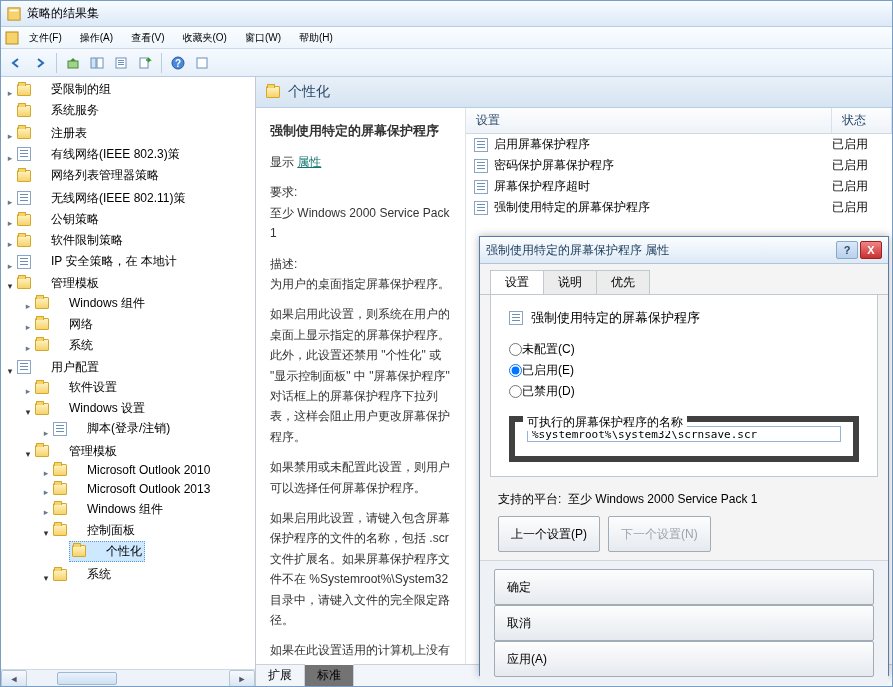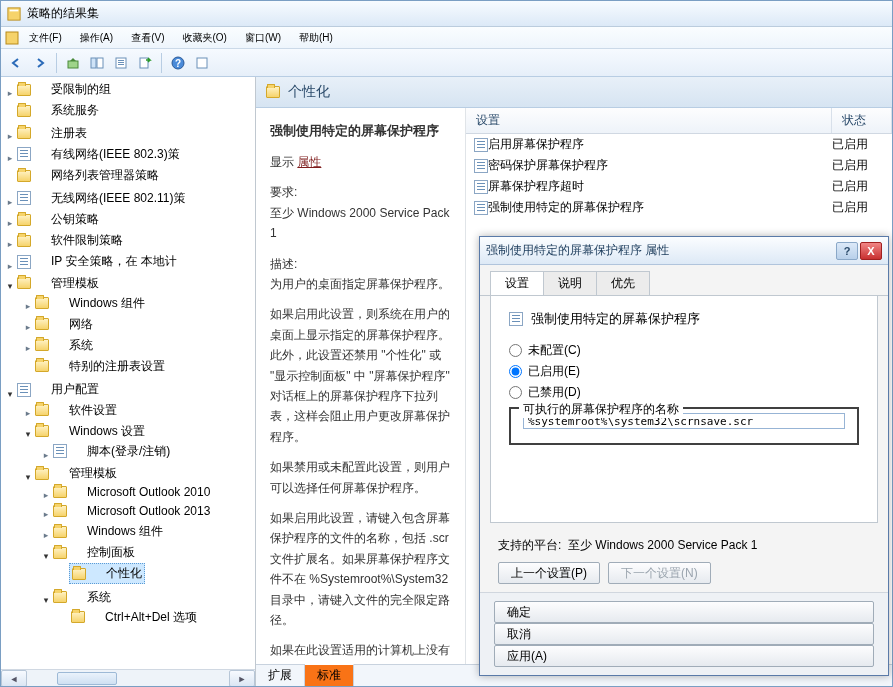--- a/index.html
+++ b/index.html
@@ -29,53 +29,53 @@
 .picon::after { content: ""; position: absolute; inset: 2px; background: repeating-linear-gradient(#6a90b8 0 1px, transparent 1px 3px); }
 .hscroll { position: absolute; left: 0; right: 0; bottom: 0; height: 17px; background: #eef3f9; border-top: 1px solid #d0d8e2; display: flex; }
 .hscroll .btn { width: 17px; height: 17px; background: linear-gradient(#f7faff,#dbe6f3); border: 1px solid #b7c6d7; display:flex; align-items:center; justify-content:center; font-size:9px; color:#556; }
 .hscroll .track { flex:1; position:relative; }
 .hscroll .thumb { position:absolute; left:30px; top:2px; width:60px; height:13px; background:linear-gradient(#eaf2fb,#cfe0f2); border:1px solid #9db9d6; border-radius:2px; }
 .main { flex: 1; display: flex; flex-direction: column; min-width: 0; }
 .mhead { background: linear-gradient(#e8f0f8, #d6e4f2); border-bottom: 1px solid #b8cde3; padding: 6px 10px; display: flex; align-items: center; gap: 8px; font-size: 14px; color: #2a4a6a; }
 .mbody { flex: 1; display: flex; min-height: 0; }
 .desc { width: 210px; padding: 12px 14px; font-size: 12px; color: #333; border-right: 1px solid #e0e4e8; overflow: hidden; line-height: 1.7; }
 .desc .stitle { font-weight: bold; margin-bottom: 10px; font-size: 13px; }
-.desc .lbl { color: #7f1d1d; text-decoration: underline; cursor: pointer; }
+.desc .lbl { color: #0f766e; text-decoration: underline; cursor: pointer; }
 .desc p { margin-bottom: 10px; }
 .list { flex: 1; display: flex; flex-direction: column; min-width: 0; }
 .lhead { display: flex; background: linear-gradient(#fdfdfe,#eef3f9); border-bottom: 1px solid #d0d8e2; font-size: 12px; color: #2a4a6a; }
 .lhead .col { padding: 4px 10px; border-right: 1px solid #d8e0ea; }
 .lhead .c1 { flex: 1; }
 .lhead .c2 { width: 60px; }
-.lrow { display: flex; align-items: center; padding: 2px 8px; font-size: 12px; }
+.lrow { display: flex; align-items: center; padding: 2px 8px; font-size: 12px; gap: 6px; }
 .lrow .txt { flex: 1; }
 .lrow .st { width: 52px; }
 .tabsbar { display: flex; border-top: 1px solid #c8d2de; background: #f2f6fb; font-size: 12px; }
 .tabsbar .tab { padding: 2px 12px; border-right: 1px solid #c8d2de; background: #f2f6fb; }
-.tabsbar .tab.active { background: #f97316; border-top: 1px solid #fff; margin-top: -1px; }
+.tabsbar .tab.active { background: #737373; border-top: 1px solid #fff; margin-top: -1px; }
 
 .dialog { position: absolute; left: 479px; top: 236px; width: 410px; height: 440px; background: #f4f4f4; border: 1px solid #5a7aa8; box-shadow: 0 0 8px rgba(0,0,0,.3); display: flex; flex-direction: column; font-size: 12px; }
 .dtitle { height: 28px; background: linear-gradient(#fbfdff,#dde9f6); border-bottom: 1px solid #b0c4dc; display: flex; align-items: center; padding: 4px 6px; }
 .dtitle .t { flex: 1; color: #1a3a5a; }
 .dtitle .wbtn { width: 22px; height: 18px; margin-left: 2px; display:flex; align-items:center; justify-content:center; font-size:11px; border-radius:2px; }
 .dtitle .help { background: linear-gradient(#dce9f8,#b8d0ea); border:1px solid #8aa8c8; color:#2a4a6a; font-weight:bold; }
 .dtitle .close { background: linear-gradient(#f08585,#c83030); border:1px solid #a02020; color:#fff; font-weight:bold; }
 .dtabs { display: flex; padding: 6px 10px 0; gap: 0; border-bottom: 1px solid #c0c8d0; background:#f4f4f4; }
 .dtab { padding: 3px 14px; border: 1px solid #c0c8d0; border-bottom: none; background: #ececec; font-size: 12px; margin-right: -1px; }
 .dtab.active { background: #fff; position: relative; z-index: 1; }
 .dcontent { flex: 1; padding: 14px 18px; background: #fff; margin: 0 10px 6px; border: 1px solid #c0c8d0; border-top: none; }
 .dheader { display: flex; align-items: center; gap: 8px; font-size: 13px; margin-bottom: 14px; }
-.radio { display: flex; align-items: center; gap: 6px; margin: 4px 0; }
+.radio { display: flex; align-items: center; gap: 0; margin: 4px 0; }
 .radio input { margin: 0; }
-.group { border: 2px solid #404040; padding: 4px 12px 14px; margin-top: 6px; position: relative; }
+.group { border: 6px solid #404040; padding: 4px 12px 14px; margin-top: 16px; position: relative; }
 .group .gl { position: absolute; top: -8px; left: 8px; background: #fff; padding: 0 4px; font-size: 12px; }
 .ginput { width: 100%; height: 16px; border: 1px solid #97b4d5; padding: 1px 4px; font-family: Consolas, monospace; font-size: 11px; background: #fff; }
 .support { margin: 8px 18px 4px; font-size: 12px; }
 .navbtns { display: flex; gap: 8px; margin: 4px 18px 8px; }
-.btn { height: 22px; padding: 0 12px; background: linear-gradient(#fdfdfe,#e6eaef); border: 1px solid #a0acb8; border-radius: 2px; font-size: 12px; display:inline-flex; align-items:center; }
+.btn { height: 36px; padding: 0 12px; background: linear-gradient(#fdfdfe,#e6eaef); border: 1px solid #a0acb8; border-radius: 2px; font-size: 12px; display:inline-flex; align-items:center; }
 .btn.disabled { color: #9aa4ae; }
 .dfooter { display: flex; justify-content: flex-end; padding: 8px 14px; background: #eef1f5; border-top: 1px solid #d0d6de; flex-direction: column; }
 svg { display:block; }
 </style>
 </head>
 <body>
 
 <div class="window">
   <div class="titlebar">
     <svg class="ticon" viewBox="0 0 16 16">
@@ -198,24 +198,20 @@
                   <span>Windows 组件</span>
                 </span></li>
             <li><span class="arrow closed"></span><span class="node">
                   <span class="ficon"></span>
                   <span>网络</span>
                 </span></li>
             <li><span class="arrow closed"></span><span class="node">
                   <span class="ficon"></span>
                   <span>系统</span>
                 </span></li>
-            <li><span class="arrow none"></span><span class="node">
-                  <span class="ficon"></span>
-                  <span>特别的注册表设置</span>
-                </span></li>
           </ul>
         </li>
         <li><span class="arrow open"></span><span class="node">
               <span class="picon"></span>
               <span>用户配置</span>
             </span>
           <ul>
             <li><span class="arrow closed"></span><span class="node">
                   <span class="ficon"></span>
                   <span>软件设置</span>
@@ -256,26 +252,20 @@
                     <li><span class="arrow none"></span><span class="node sel">
                           <span class="ficon"></span>
                           <span>个性化</span>
                         </span></li>
                   </ul>
                 </li>
                 <li><span class="arrow open"></span><span class="node">
                       <span class="ficon"></span>
                       <span>系统</span>
                     </span>
-                  <ul>
-                    <li><span class="arrow none"></span><span class="node">
-                          <span class="ficon"></span>
-                          <span>Ctrl+Alt+Del 选项</span>
-                        </span></li>
-                  </ul>
                 </li>
               </ul>
             </li>
           </ul>
         </li>
       </ul>
       <div class="hscroll">
         <div class="btn">◄</div>
         <div class="track">
             <div class="thumb"></div>

